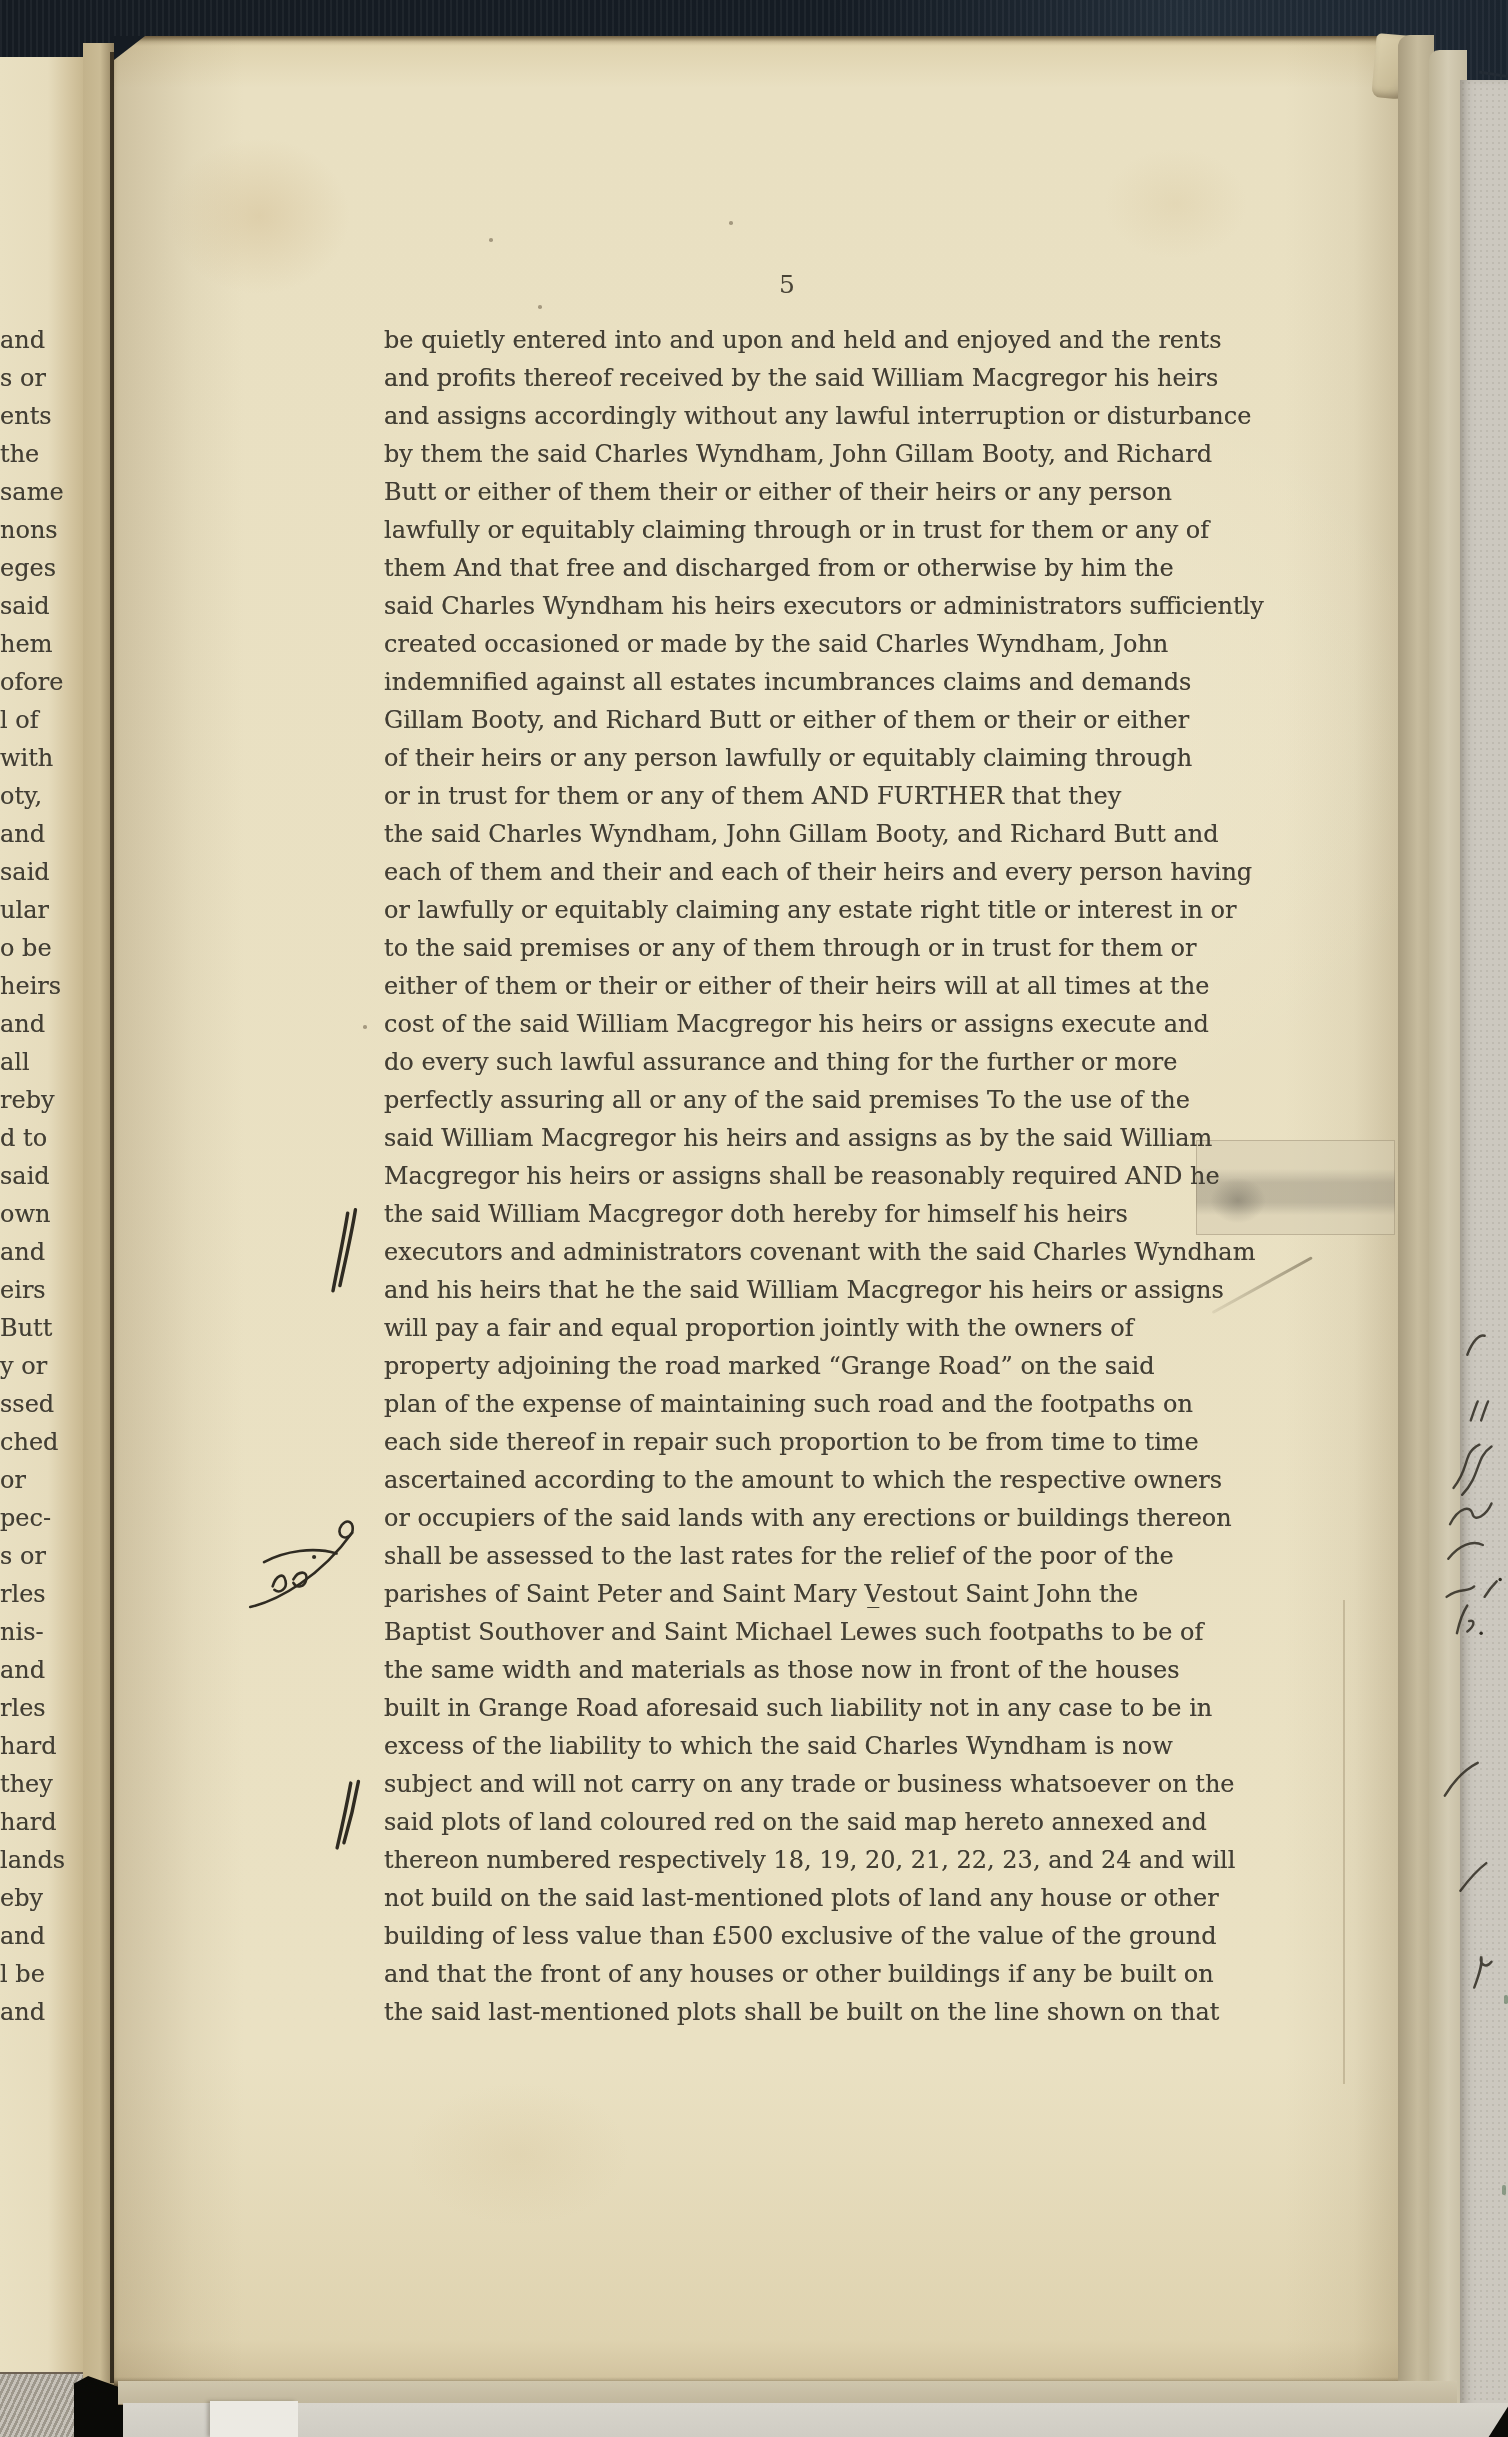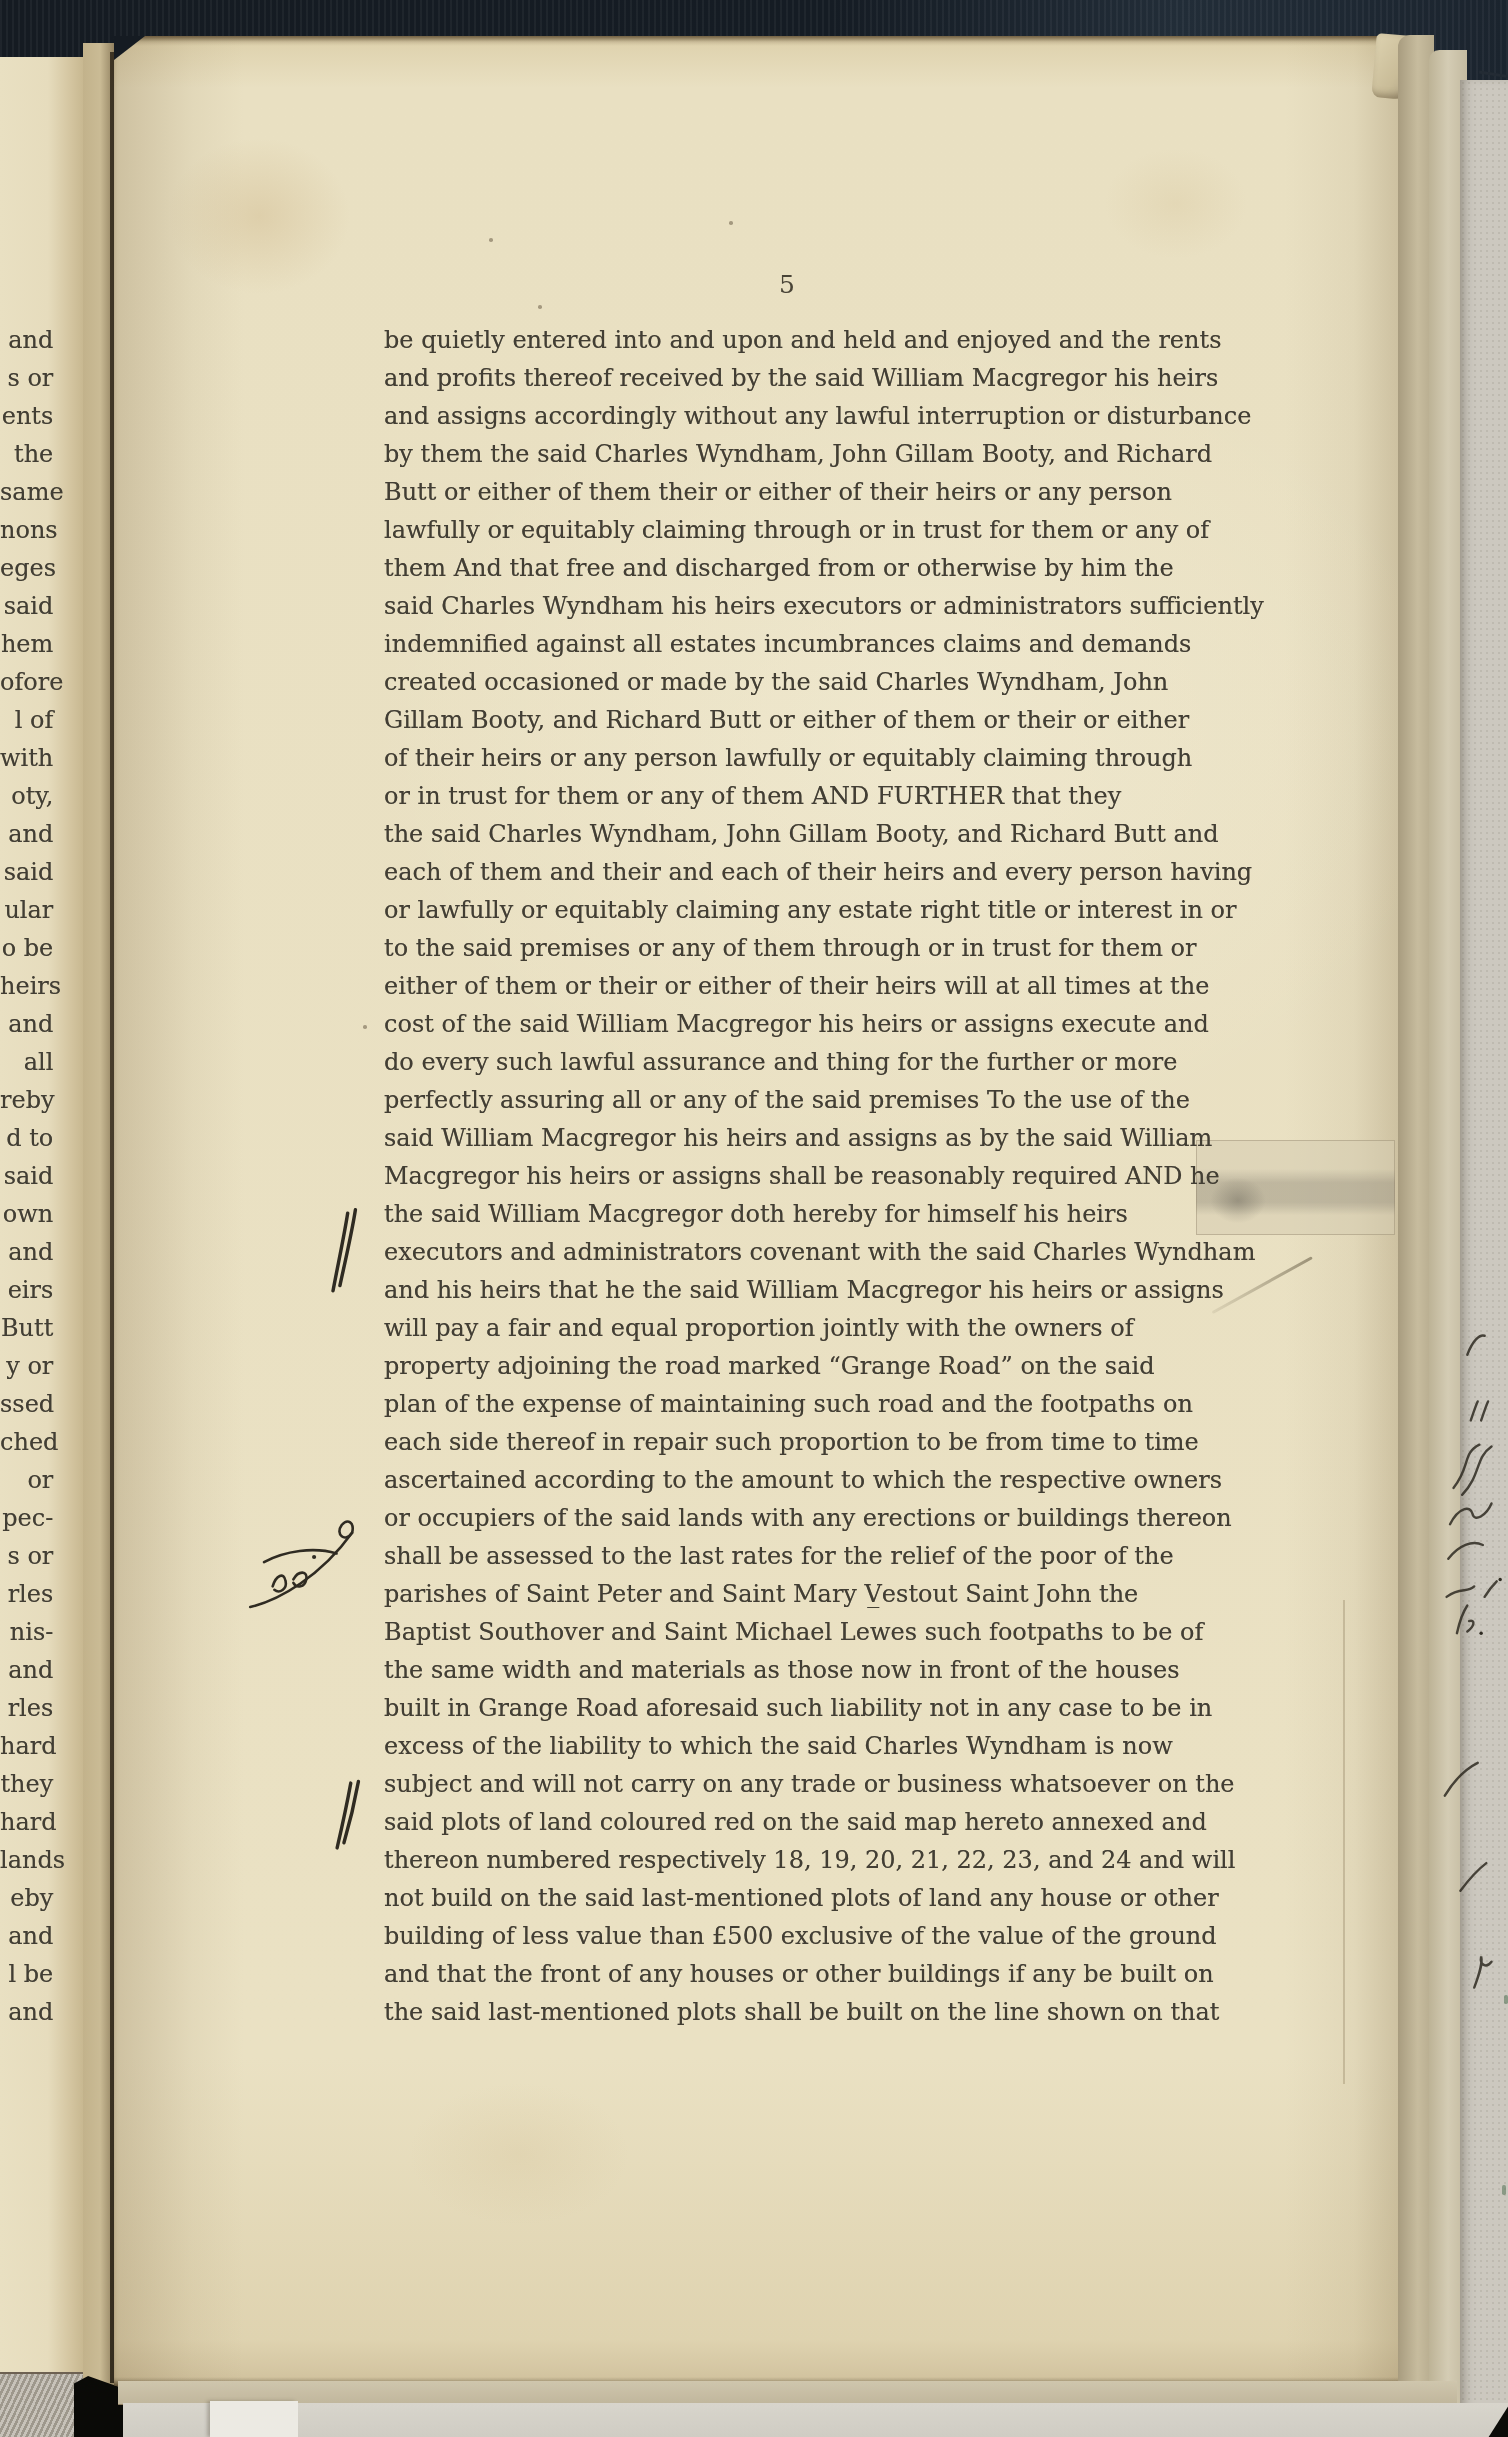--- a/index.html
+++ b/index.html
@@ -112,21 +112,21 @@
     height:38px;line-height:38px;white-space:nowrap;
     text-align:justify;text-align-last:justify;
   }
   .text-block .line::after{content:"";display:inline-block;width:100%;}
 
   
   .fragments{
     position:absolute;left:0;top:321px;width:55px;
     font-size:24px;color:#423e34;text-shadow:0 0 0.5px rgba(60,55,45,.5);
   }
-  .fragments .frag{height:38px;line-height:38px;text-align:right;padding-right:1.7px;white-space:nowrap;overflow:visible;}
+  .fragments .frag{height:38px;line-height:38px;padding-right:1.7px;white-space:nowrap;overflow:visible;}
 
   
   .mark-svg{position:absolute;}
   .mark-svg path{fill:none;stroke:#2f2b22;stroke-linecap:round;}
 
   
   .strip-a{
     position:absolute;left:1398px;top:35px;width:36px;height:2355px;
     background:linear-gradient(90deg,#a89c7f 0%,#c7bc9e 55%,#b5aa8d 100%);
     border-radius:12px 0 0 5.2px;
@@ -206,22 +206,22 @@
 
   <div class="text-block">
       <div class="line">be quietly entered into and upon and held and enjoyed and the rents</div>
       <div class="line">and profits thereof received by the said William Macgregor his heirs</div>
       <div class="line">and assigns accordingly without any lawful interruption or disturbance</div>
       <div class="line">by them the said Charles Wyndham, John Gillam Booty, and Richard</div>
       <div class="line">Butt or either of them their or either of their heirs or any person</div>
       <div class="line">lawfully or equitably claiming through or in trust for them or any of</div>
       <div class="line">them And that free and discharged from or otherwise by him the</div>
       <div class="line">said Charles Wyndham his heirs executors or administrators sufficiently</div>
+      <div class="line">created occasioned or made by the said Charles Wyndham, John</div>
       <div class="line">indemnified against all estates incumbrances claims and demands</div>
-      <div class="line">created occasioned or made by the said Charles Wyndham, John</div>
       <div class="line">Gillam Booty, and Richard Butt or either of them or their or either</div>
       <div class="line">of their heirs or any person lawfully or equitably claiming through</div>
       <div class="line">or in trust for them or any of them AND FURTHER that they</div>
       <div class="line">the said Charles Wyndham, John Gillam Booty, and Richard Butt and</div>
       <div class="line">each of them and their and each of their heirs and every person having</div>
       <div class="line">or lawfully or equitably claiming any estate right title or interest in or</div>
       <div class="line">to the said premises or any of them through or in trust for them or</div>
       <div class="line">either of them or their or either of their heirs will at all times at the</div>
       <div class="line">cost of the said William Macgregor his heirs or assigns execute and</div>
       <div class="line">do every such lawful assurance and thing for the further or more</div>

